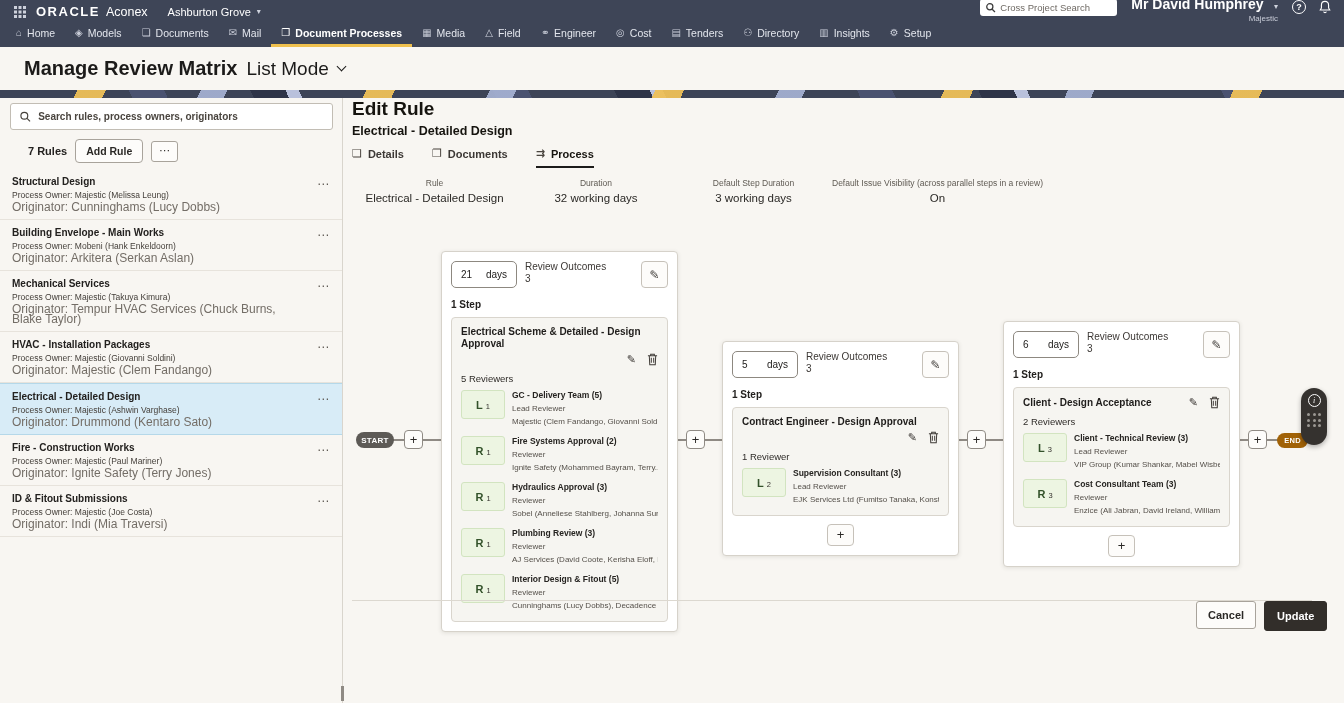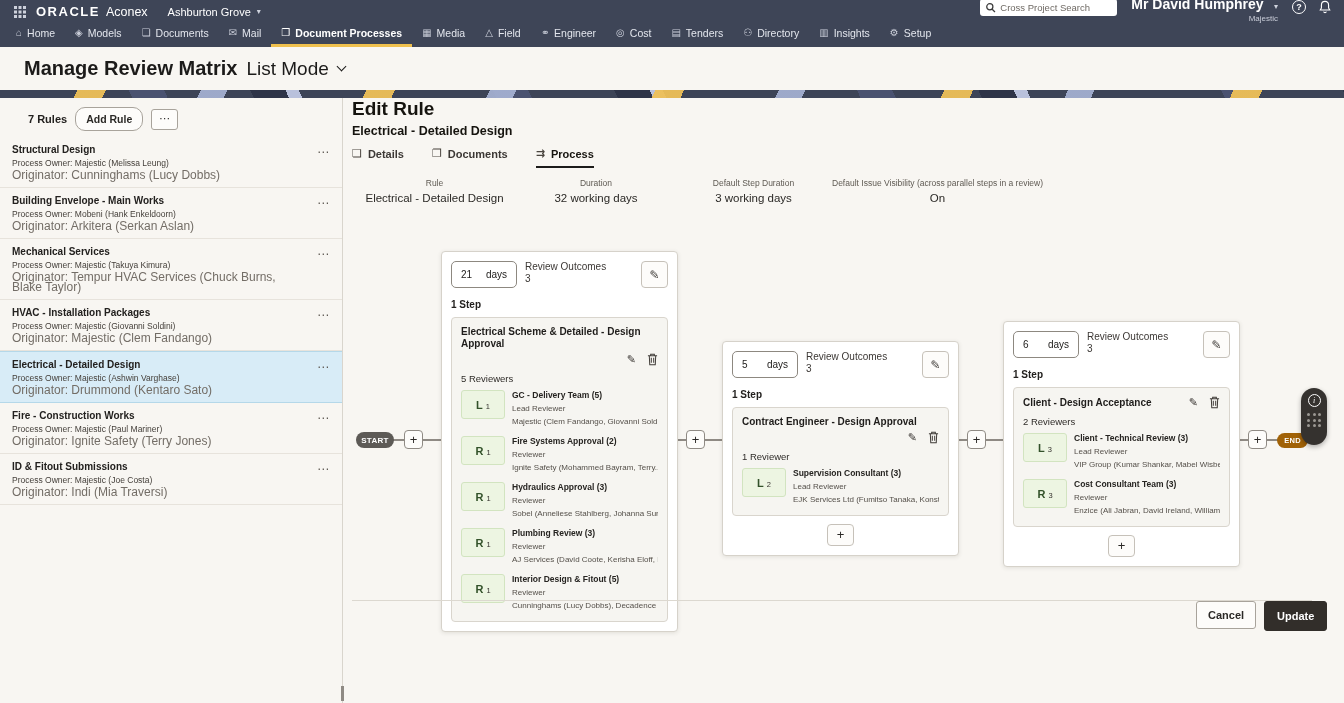--- a/index.html
+++ b/index.html
@@ -44,21 +44,21 @@
       repeating-linear-gradient(65deg, #3d4457 0 120px, #4a5270 120px 152px, #3d4457 152px 230px, #2e3448 230px 262px, #b9c1dc 262px 274px, #3d4457 274px 330px);
   }
 
   
   .sidebar { position:absolute; left:0; top:98px; width:343px; height:605px; border-right:1px solid #d9d5cd; background:#f8f6f2; }
   .sb-search { display:flex; align-items:center; margin:5px 9px 0 10px; height:27px; background:#fff; border:1px solid #c2bdb4; border-radius:3px; padding:0 8px; }
   .sb-search input { border:none; outline:none; background:transparent; width:100%; margin-left:7px; font-size:10px; font-weight:600; color:#3c3835; font-family:inherit; }
   .sb-search input::placeholder { color:#4a453f; }
   .sb-controls { display:flex; align-items:center; margin:9px 12px 6px 28px; gap:8px; }
   .rules-count { font-size:11px; font-weight:700; color:#23211f; }
-  .btn-addrule { font-size:10.5px; font-weight:700; color:#2b2926; background:#fdfcfa; border:1px solid #a8a39b; border-radius:10px; padding:5px 10px; cursor:pointer; font-family:inherit; }
+  .btn-addrule { font-size:10.5px; font-weight:700; color:#2b2926; background:#fdfcfa; border:1px solid #a8a39b; border-radius:4px; padding:5px 10px; cursor:pointer; font-family:inherit; }
   .btn-more-sm { font-size:11px; color:#2b2926; background:#fdfcfa; border:1px solid #a8a39b; border-radius:3px; padding:2px 7px 4px; cursor:pointer; font-family:inherit; }
   .rule-item { position:relative; padding:6px 34px 7px 12px; border-bottom:1px solid #e7e3dc; }
   .rule-item.selected { background:#d8ecf7; border-top:1px solid #b5d8e9; border-bottom:1px solid #b5d8e9; }
   .rule-title { font-size:10px; font-weight:600; color:#23211f; line-height:13px; }
   .rule-owner { font-size:8.5px; color:#45403b; line-height:10px; margin-top:2px; }
   .rule-orig { font-size:12px; color:#736d66; line-height:10px; margin-top:2px; }
   .rule-more { position:absolute; right:12px; top:8px; font-size:12px; color:#5f5a54; letter-spacing:1px; cursor:pointer; }
   .sb-grip { position:absolute; left:341px; bottom:2px; width:3px; height:15px; background:#8f8a84; }
 
   
@@ -230,20 +230,27 @@
 
   <div class="titlebar">
     <span class="pg-title">Manage Review Matrix</span>
     <span class="pg-mode">List Mode</span>
     <span class="chev"></span>
   </div>
 
   <div class="banner"></div>
 
   <aside class="sidebar">
+    <div class="sb-search">
+      <svg width="13" height="13" viewBox="0 0 16 16">
+          <circle cx="7" cy="7" r="4.5" fill="none" stroke="#45403a" stroke-width="1.5"></circle>
+          <line x1="10.5" y1="10.5" x2="14.5" y2="14.5" stroke="#45403a" stroke-width="1.5"></line>
+        </svg>
+      <input type="text" placeholder="Search rules, process owners, originators" style="">
+    </div>
     <div class="sb-controls">
       <span class="rules-count">7 Rules</span>
       <button class="btn-addrule">Add Rule</button>
       <button class="btn-more-sm">⋯</button>
     </div>
     <div class="rules-list">
       <div class="rule-item">
         <div class="rule-title">Structural Design</div>
         <div class="rule-owner">Process Owner: Majestic (Melissa Leung)</div>
         <div class="rule-orig">Originator: Cunninghams (Lucy Dobbs)</div>

